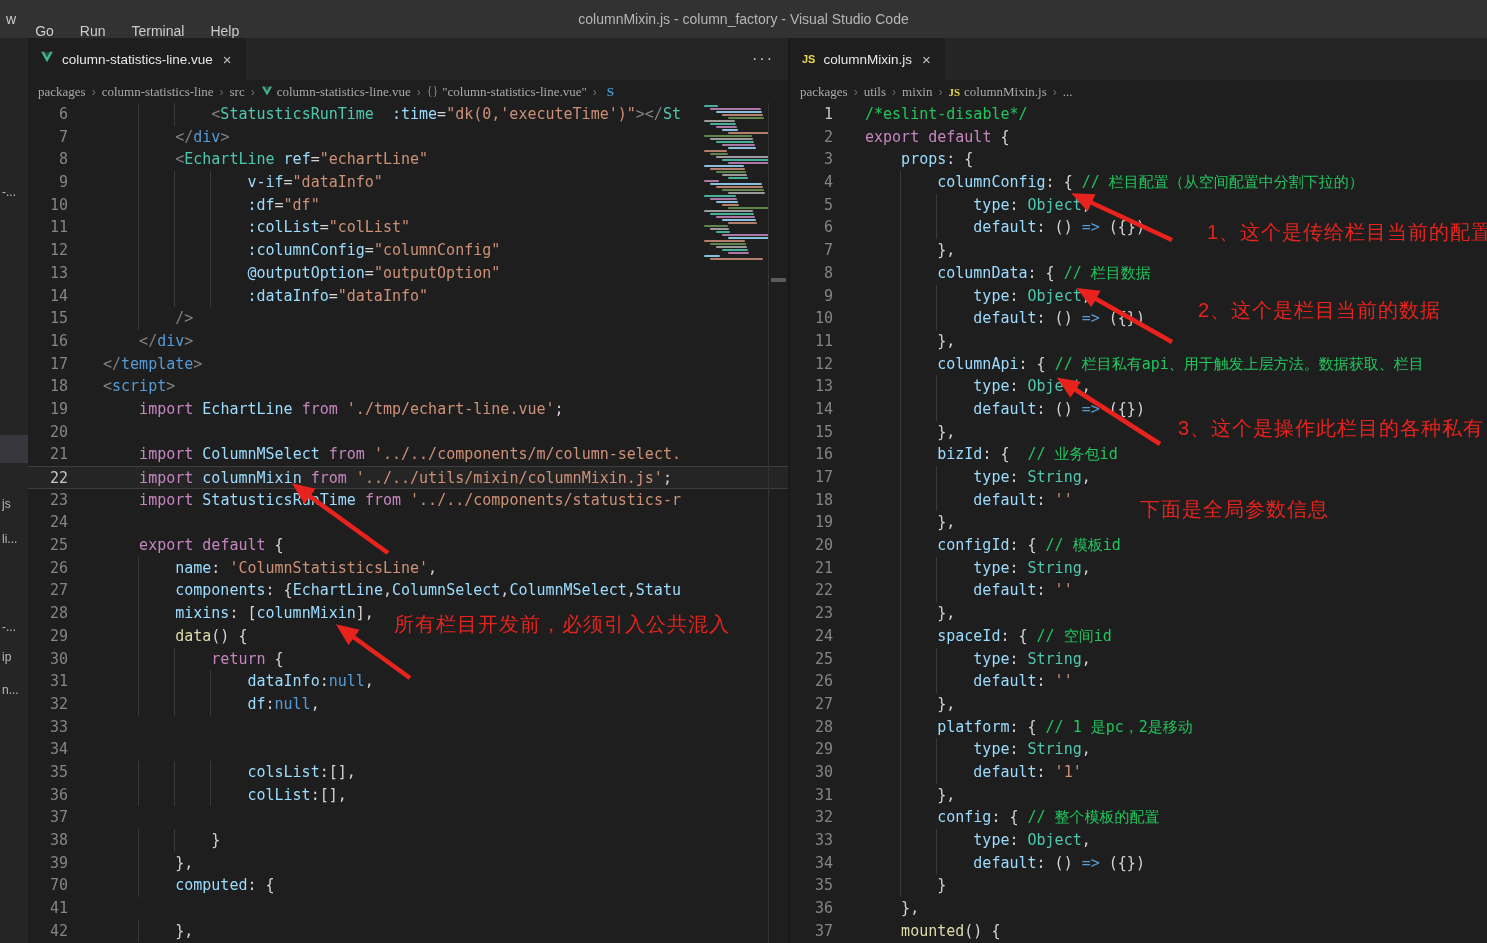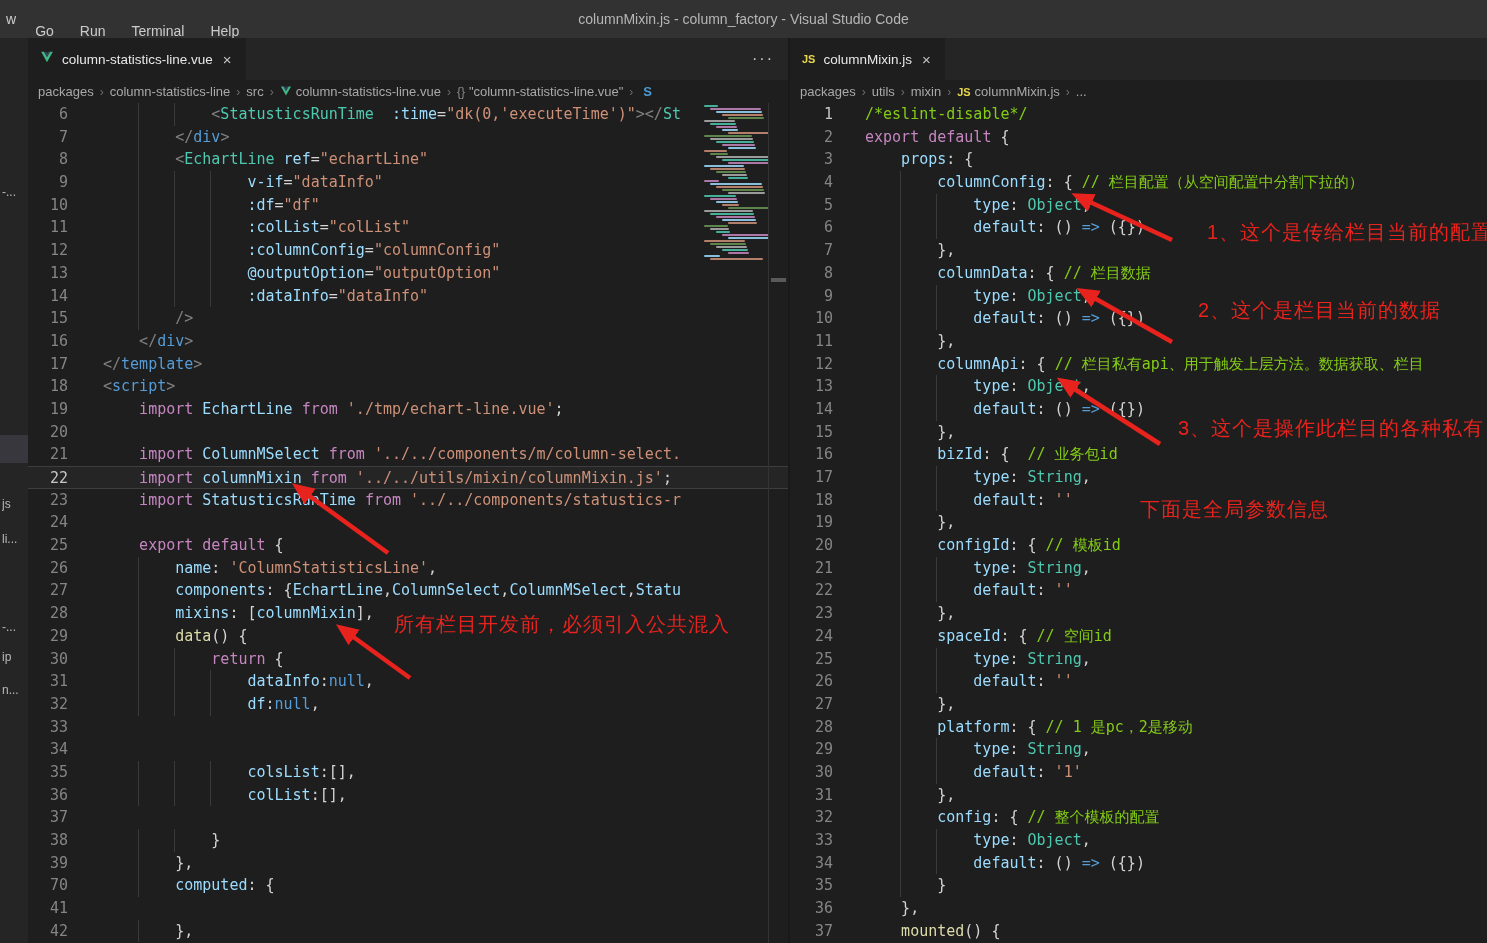--- a/index.html
+++ b/index.html
@@ -30,40 +30,40 @@
   .tabbar { position:relative; height:42px; background:#252526; display:flex; }
   .tab { height:42px; background:#1e1e1e; display:flex; align-items:center; padding:0 12px;
          color:#e7e7e7; font-size:13.5px; border-right:1px solid #252526; }
   .tab .tab-label { margin:0 8px; white-space:nowrap; }
   .tab-close { color:#c5c5c5; font-size:15px; padding:0 2px; cursor:pointer; }
   .tab-actions { position:absolute; right:14px; top:0; height:42px; display:flex; align-items:center;
                  color:#cccccc; font-size:16px; letter-spacing:2px; cursor:pointer; }
 
   .breadcrumbs { height:23px; display:flex; align-items:center; padding-left:10px; color:#a9a9a9;
                  font-size:13px; white-space:nowrap; overflow:hidden; background:#1e1e1e; }
-  .crumb { display:flex; align-items:center; cursor:pointer; }
+  .crumb { display:flex; align-items:center; cursor:pointer;font-family:Liberation Serif, serif; }
   .crumb-sep { color:#6b6b6b; margin:0 6px; font-size:12px; }
   .crumb .ci { margin-right:4px; display:inline-flex; align-items:center; }
   .braces-icon { color:#8a8a8a; font-size:12px; }
   .symbol-icon { color:#4a9cd6; font-size:13px; font-weight:bold; }
 
   
   .editor { position:relative; height:840px; overflow:hidden;
             font-family:"DejaVu Sans Mono","Liberation Mono",monospace; font-size:15px; }
   .line { display:flex; height:22.7px; line-height:22.7px; white-space:pre; }
   .line.current { background:rgba(255,255,255,0.035); border-top:1px solid #3e3e3e; border-bottom:1px solid #3e3e3e; }
   .ln { color:#858585; text-align:right; flex:none; }
   #left-pane .ln { width:40px; } #right-pane .ln { width:43px; }
   .line.current .ln, .line.curln .ln { color:#c6c6c6; }
   .code { flex:none; white-space:pre; }
   #left-pane .code { margin-left:35px; } #right-pane .code { margin-left:32px; }
   .ig { display:inline-block; width:4ch; height:22.7px; vertical-align:top; }
   .igb { border-right:1px solid #3a3a3a; }
   .tk-k { color:#C586C0; } .tk-id { color:#9CDCFE; } .tk-s { color:#CE9178; }
-  .tk-c { color:#84cc16; } .tk-t { color:#4EC9B0; } .tk-b { color:#569CD6; }
+  .tk-c { color:#22c55e; } .tk-t { color:#4EC9B0; } .tk-b { color:#569CD6; }
   .tk-p { color:#D4D4D4; } .tk-g { color:#808080; } .tk-f { color:#DCDCAA; }
 
   
   .minimap { position:absolute; left:672px; top:2px; width:68px; height:165px; overflow:hidden; }
   .mm-bar { height:2px; margin-bottom:1px; border-radius:1px; opacity:.85; }
   .scrollbar-col { position:absolute; left:740px; top:0; width:20px; height:840px; border-left:1px solid #333; }
   .scroll-thumb { position:absolute; left:2px; top:175px; width:15px; height:4px; background:#5a5a5a; }
 
   
   .js-icon { color:#e8d44d; font-weight:bold; font-size:11px; letter-spacing:0; }

